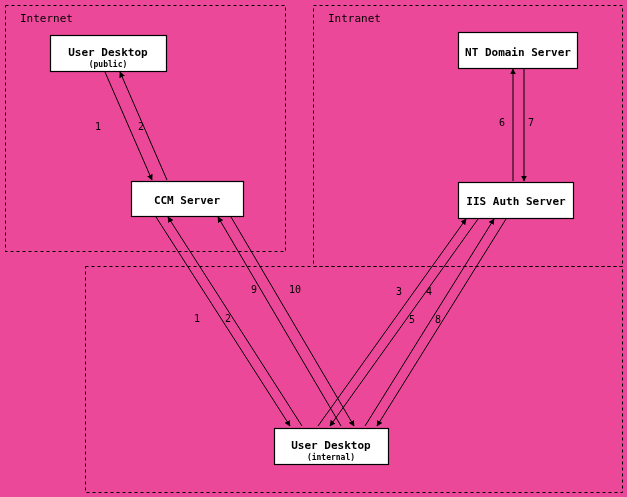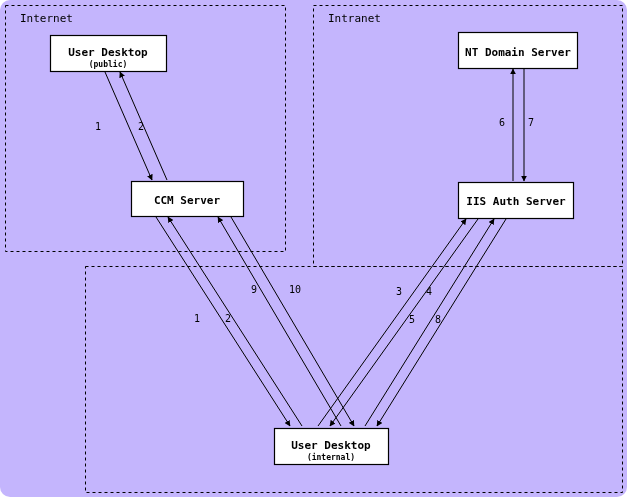--- a/index.html
+++ b/index.html
@@ -7,23 +7,22 @@
     padding: 0;
     background: #ffffff;
   }
   body {
     font-family: "DejaVu Sans Mono", monospace;
   }
   #diagram-root {
     position: relative;
     width: 627px;
     height: 497px;
-    background: #c4b5fd;
+    background: #ec4899;
     overflow: hidden;
-    border-radius: 10px;
   }
   svg#diagram-svg {
     position: absolute;
     left: 0;
     top: 0;
     width: 627px;
     height: 497px;
   }
   .zone-label {
     font-family: "DejaVu Sans Mono", monospace;

